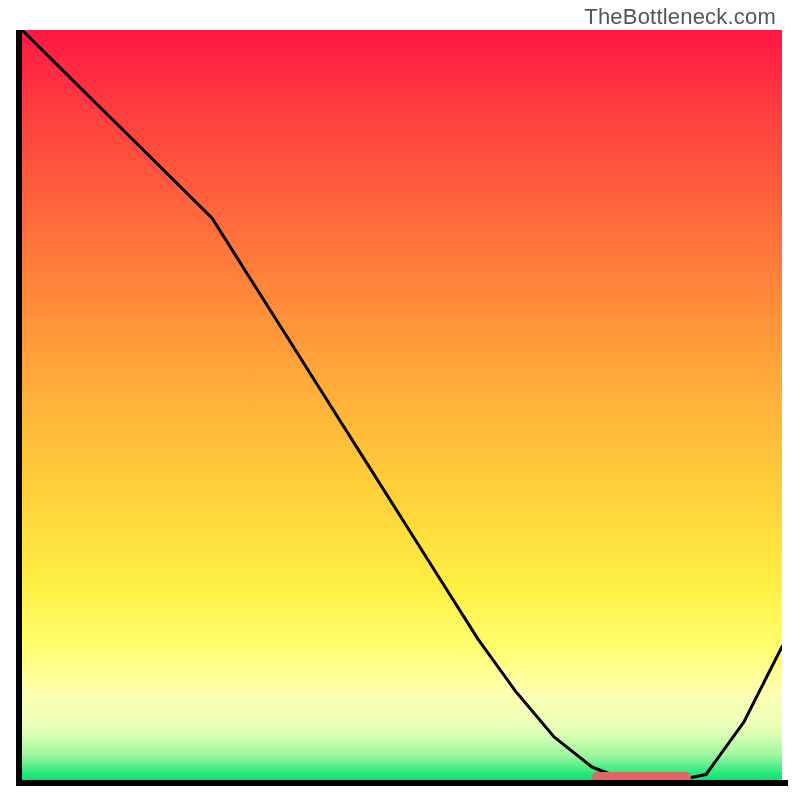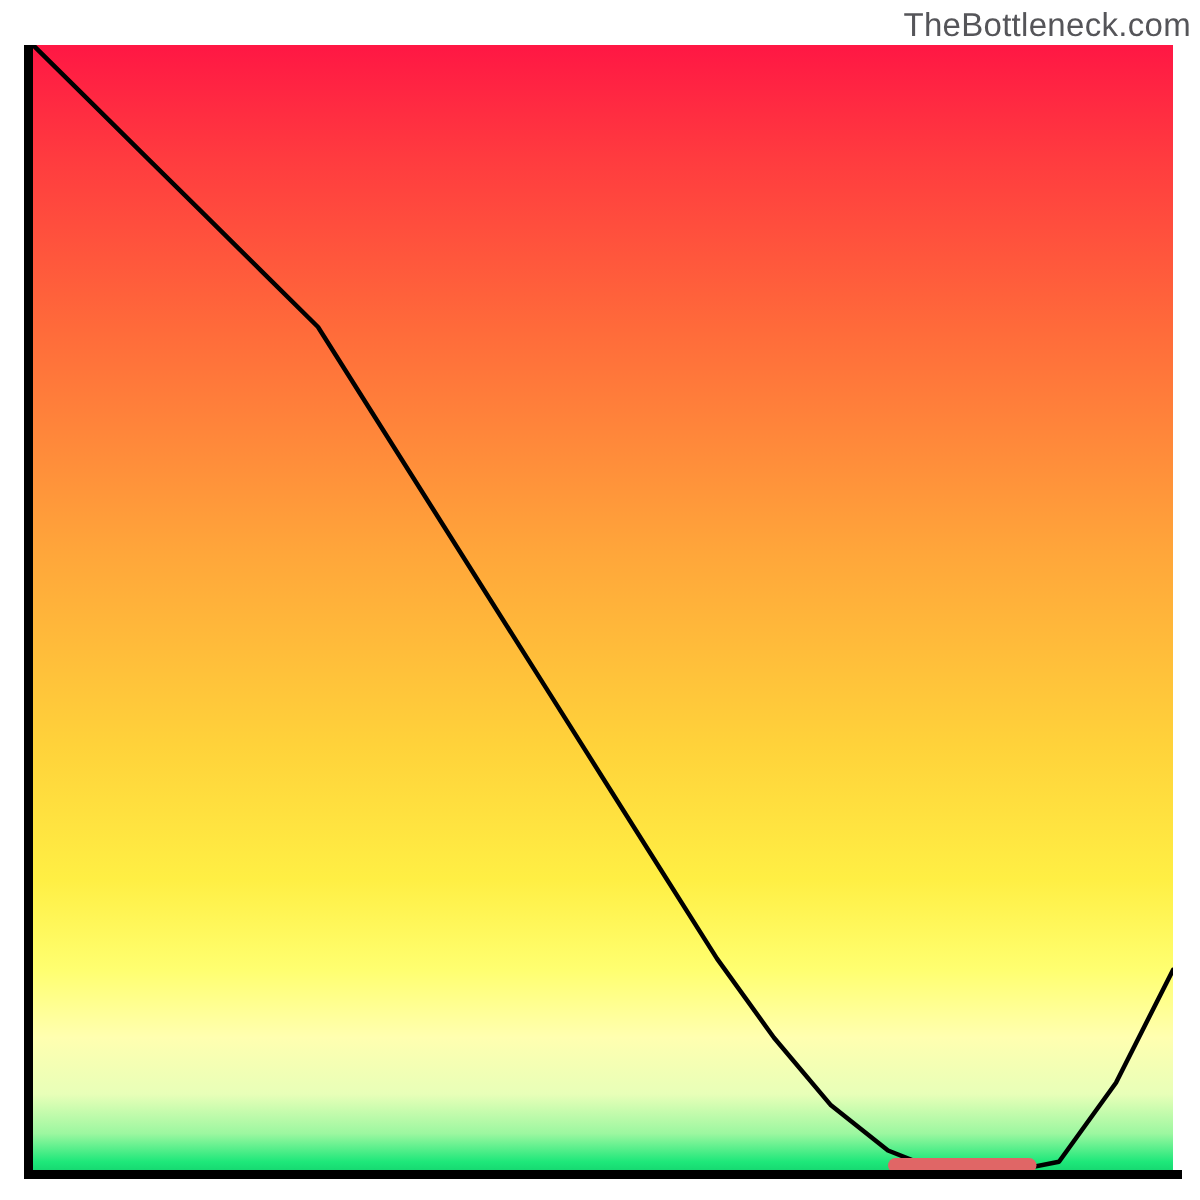--- a/index.html
+++ b/index.html
@@ -12,21 +12,21 @@
     overflow: hidden;
   }
   .wrap {
     position: relative;
     width: 800px;
     height: 800px;
   }
   .attribution {
     position: absolute;
     top: 4px;
-    right: 6px;
+    right: 24px;
     font-size: 22px;
     font-weight: 400;
     color: #555559;
     letter-spacing: 0.2px;
   }
   .plot-area {
     position: absolute;
     left: 22px;
     top: 30px;
     width: 760px;

